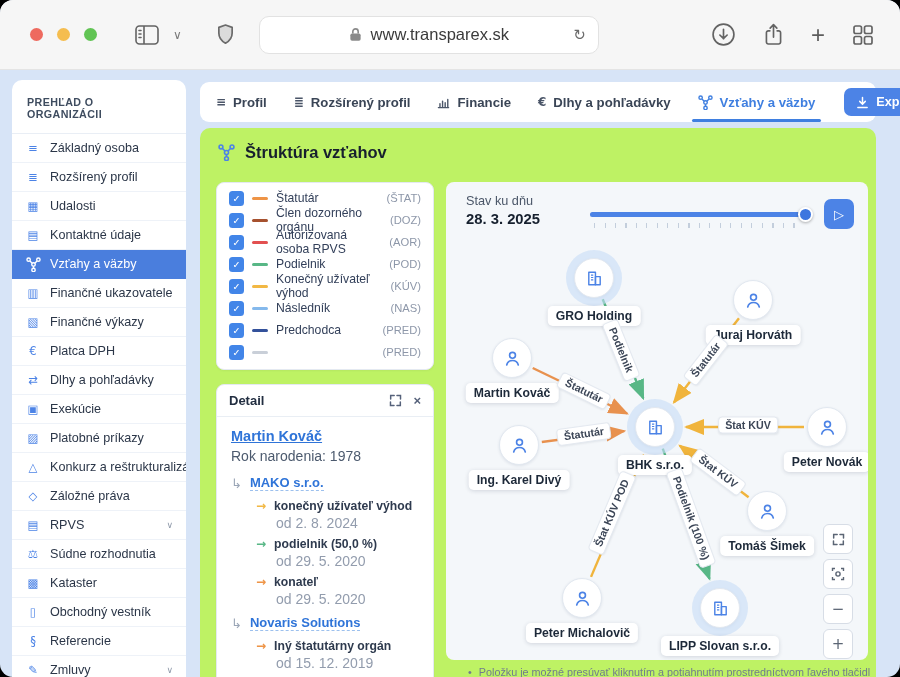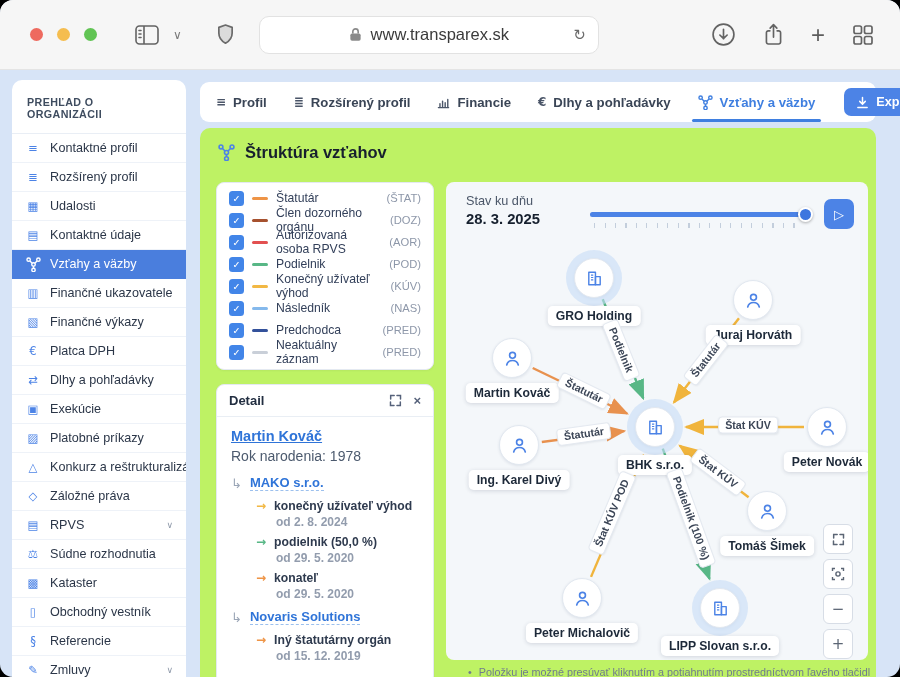--- a/index.html
+++ b/index.html
@@ -61,21 +61,21 @@
   .detail-panel { margin-top:14px; }
   .detail-body { padding:10px 14px 14px; }
   .person-link { font-size:14.5px; font-weight:700; color:#2F74D8; text-decoration:underline; cursor:pointer; display:inline-block; }
   .birth { font-size:14px; color:#4C5A6E; margin:3px 0 11px; }
   .comp { display:flex; gap:8px; align-items:center; margin-top:8px; }
   .hook { color:#9AA5B6; font-family:"DejaVu Sans",sans-serif; font-size:13px; }
   .comp-link { color:#2F74D8; border-bottom:1px dashed #9CC0EE; font-weight:600; font-size:13px; cursor:pointer;text-align:right; }
   .rel { margin:8px 0 0 25px; }
   .rel-line { display:flex; gap:8px; font-size:12.2px; font-weight:600; color:#2E3A4E; align-items:baseline; }
   .rel-arrow { font-family:"DejaVu Sans",sans-serif; font-weight:700; font-size:12px; }
-  .rel-date { font-size:12px; color:#929CAD; margin:2px 0 6px 20px; font-weight:700; }
+  .rel-date { font-size:14px; color:#929CAD; margin:2px 0 6px 20px; font-weight:400; }
 
   
   .graph-panel { position:absolute; left:246px; top:54px; width:422px; height:478px; background:#F4F7FA; border-radius:8px; overflow:hidden; }
   .asof-label { position:absolute; left:20px; top:12px; font-size:12.7px; color:#4A5668; }
   .asof-date { position:absolute; left:20px; top:29px; font-size:14.8px; font-weight:700; color:#16202E; }
   .sl-track { position:absolute; left:144px; top:30px; width:216px; height:5px; border-radius:3px; background:#C7D6EC; cursor:pointer; }
   .sl-fill { width:97%; height:100%; background:#4C83E6; border-radius:3px; }
   .sl-knob { position:absolute; left:352px; top:25px; width:15px; height:15px; border-radius:50%; background:#3D76DF; border:2.5px solid #fff; box-shadow:0 1px 3px rgba(0,0,0,.3); cursor:grab; }
   .sl-ticks { position:absolute; left:148px; top:41px; width:210px; height:5px; background:repeating-linear-gradient(90deg,#C3CEDC 0 1px,transparent 1px 10.5px); }
   .play-btn { position:absolute; left:378px; top:17px; width:30px; height:30px; background:#4C83E6; border-radius:7px; color:#fff; display:flex; align-items:center; justify-content:center; font-size:13px; font-family:"DejaVu Sans",sans-serif; cursor:pointer; border:none; }
@@ -148,21 +148,21 @@
           </svg>
       </span>
     </div>
   </div>
 
   <div class="sidebar">
     <div class="sb-header">PREHĽAD O ORGANIZÁCII</div>
     <div id="sidebar-nav">
         <div class="sb-item">
      <span class="sb-ico">≡</span>
-     <span>Kontaktné profil</span>
+     <span>Základný osoba</span>
 
    </div>
         <div class="sb-item">
      <span class="sb-ico">≣</span>
      <span>Rozšírený profil</span>
 
    </div>
         <div class="sb-item">
      <span class="sb-ico">▦</span>
      <span>Udalosti</span>
@@ -359,21 +359,20 @@
    </div>
             <div class="lg-row">
      <span class="lg-check">✓</span>
      <span class="lg-line" style="background:#33519B"></span>
      <span>Predchodca</span>
      <span class="lg-tag">(PRED)</span>
    </div>
             <div class="lg-row">
      <span class="lg-check">✓</span>
      <span class="lg-line" style="background:#C9CFD8"></span>
-     <span>Neaktuálny záznam</span>
      <span class="lg-tag">(PRED)</span>
    </div>
           </div>
       </div>
 
       <div class="panel detail-panel">
         <div class="panel-head">
           <span>Detail</span>
           <span class="ph-actions">
             <span class="icn">

